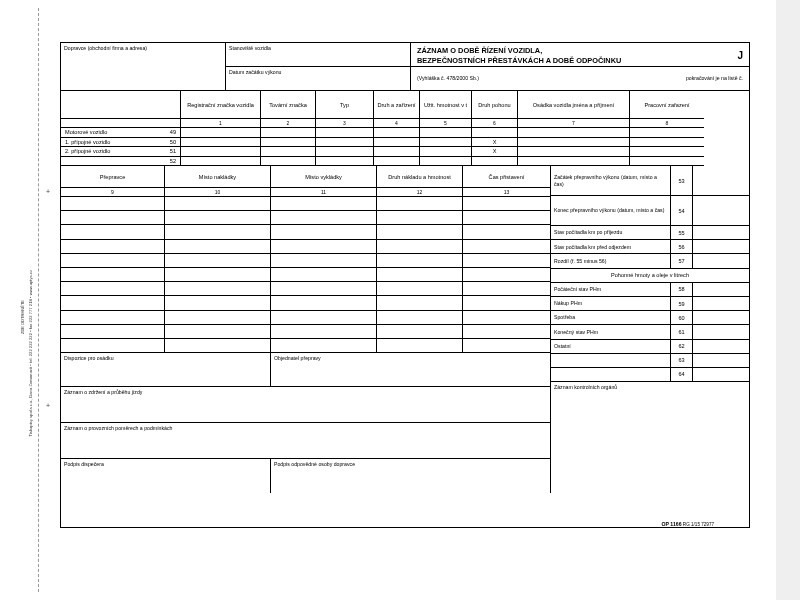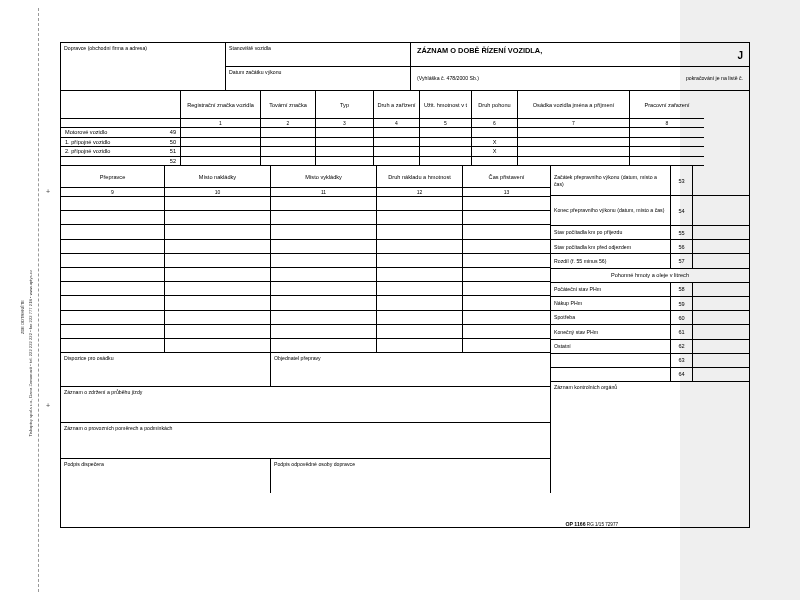--- a/index.html
+++ b/index.html
@@ -4,21 +4,21 @@
 <style>
   html,body{margin:0;padding:0;}
   body{
     width:800px;height:600px;
     background:#efefef;
     font-family:"Liberation Sans",sans-serif;
     overflow:hidden;
   }
   #page{
     position:relative;
-    width:680px;height:600px;
+    width:776px;height:600px;
     background:#ffffff;
   }
   
   .cutline{
     position:absolute;left:38px;top:8px;width:0;height:584px;
     border-left:1px dashed #999;
   }
   .side1{position:absolute;left:20px;top:300px;font-size:4px;color:#333;writing-mode:vertical-rl;transform:rotate(180deg);white-space:nowrap;}
   .side2{position:absolute;left:28px;top:270px;font-size:4.2px;color:#333;writing-mode:vertical-rl;transform:rotate(180deg);white-space:nowrap;}
   .plusmark{position:absolute;font-size:7px;color:#444;}
@@ -123,20 +123,21 @@
         <div class="top">
           <div class="lbl">Stanoviště vozidla</div>
         </div>
         <div class="bot">
           <div class="lbl">Datum začátku výkonu</div>
         </div>
       </div>
       <div class="cell c3 nb-r">
         <div class="top">
           <div class="title">ZÁZNAM O DOBĚ ŘÍZENÍ VOZIDLA,</div>
+          <div class="title">BEZPEČNOSTNÍCH PŘESTÁVKÁCH A DOBĚ ODPOČINKU</div>
           <div class="bigJ">J</div>
         </div>
         <div class="bot">
           <div class="lbl">(Vyhláška č. 478/2000 Sb.)</div>
           <div class="lbl">pokračování je na listě č.</div>
         </div>
       </div>
     </div>
 
     <div class="row vt-head">

